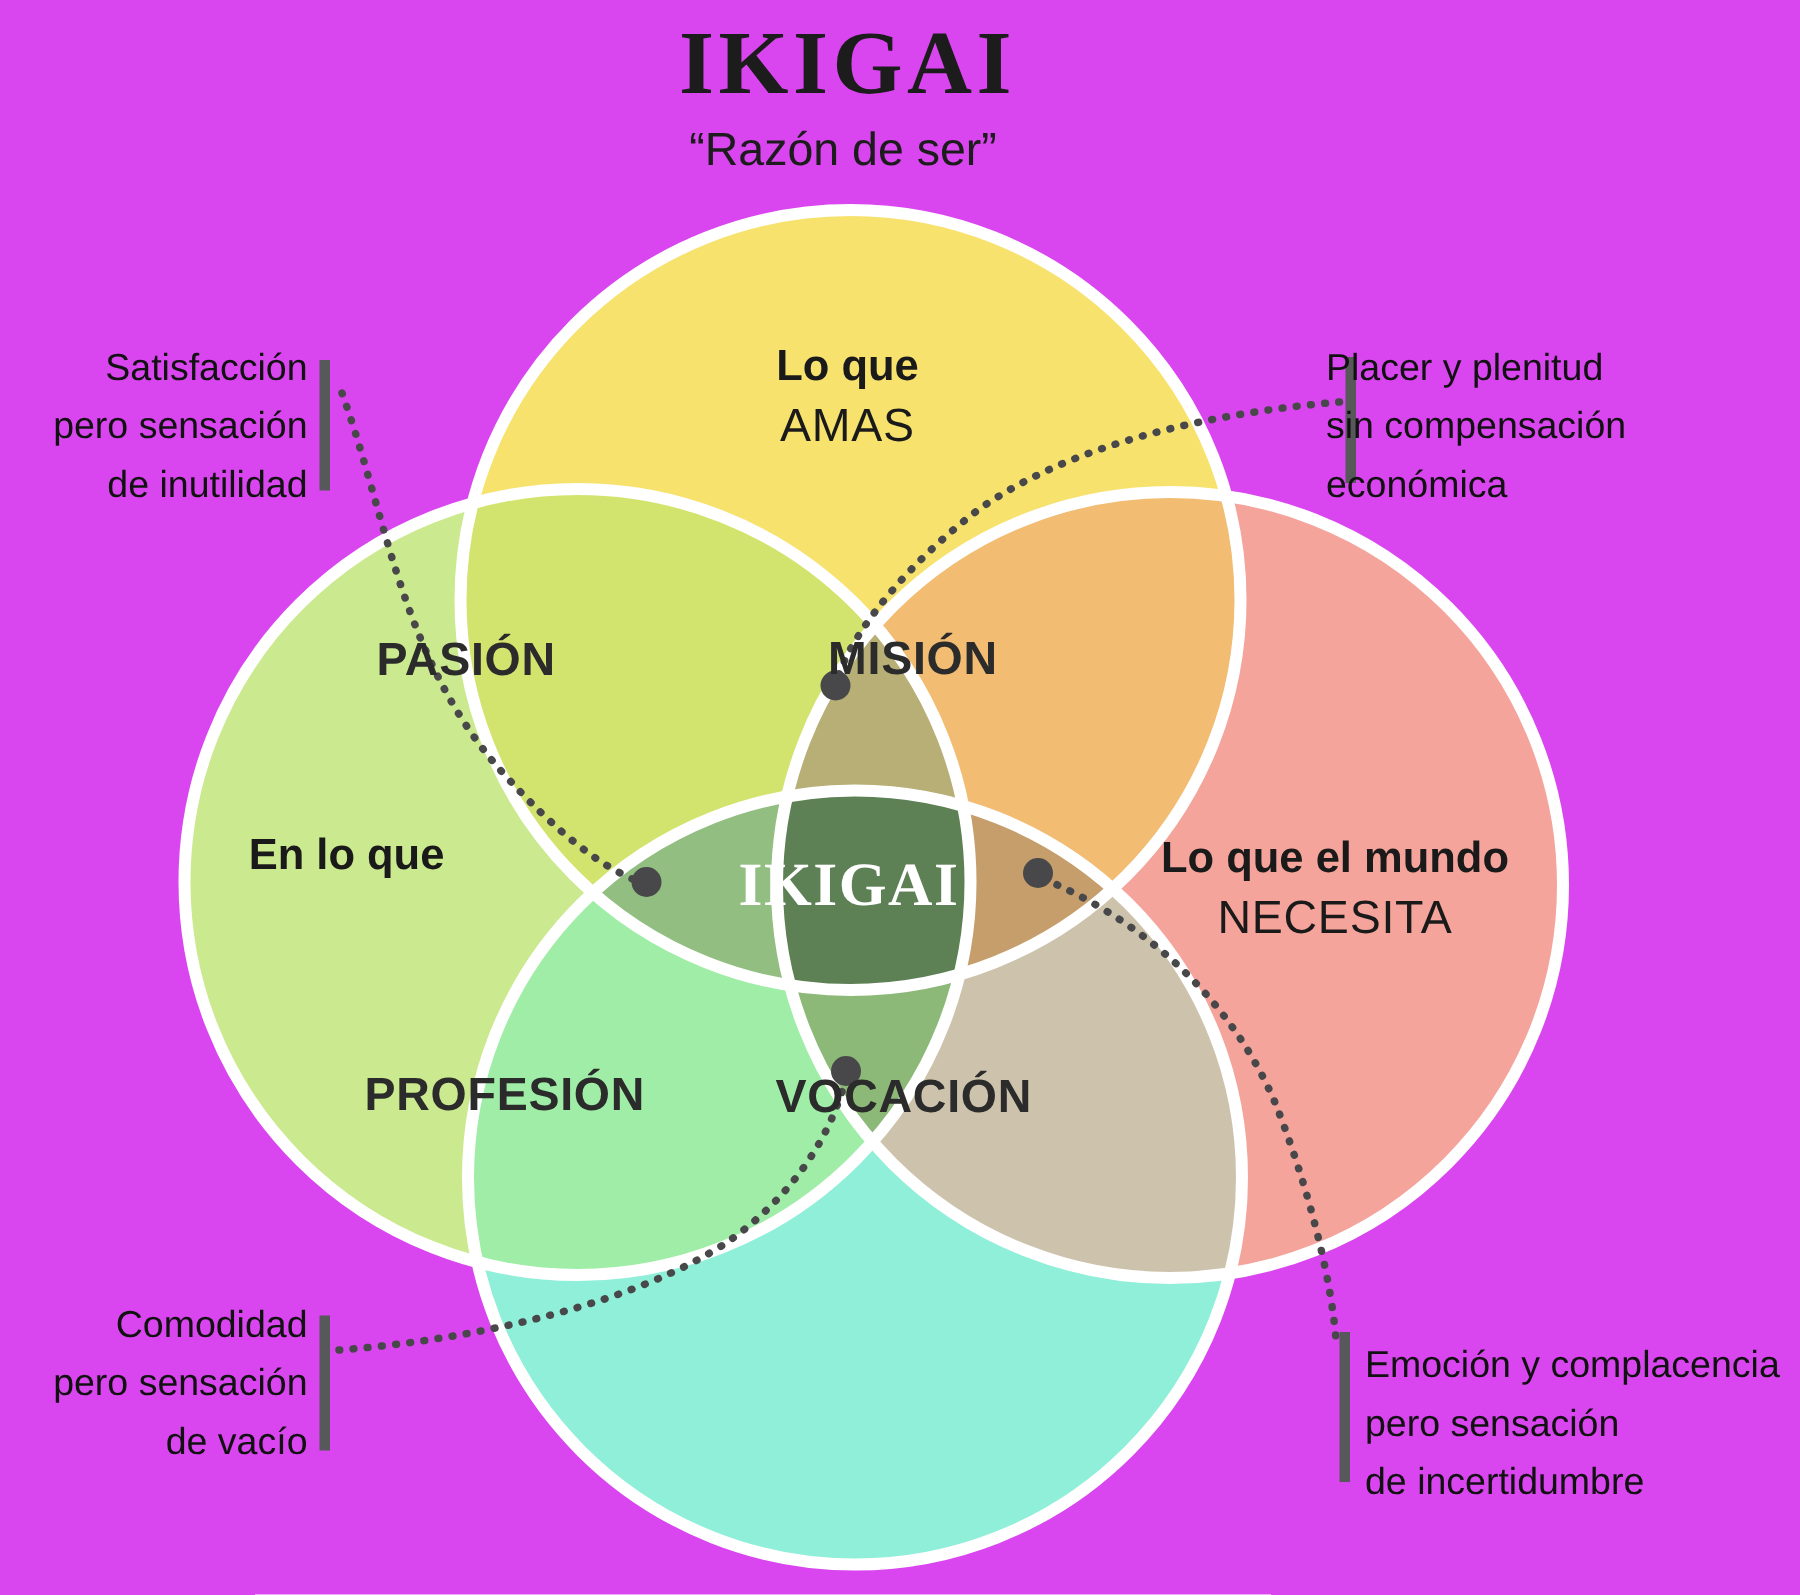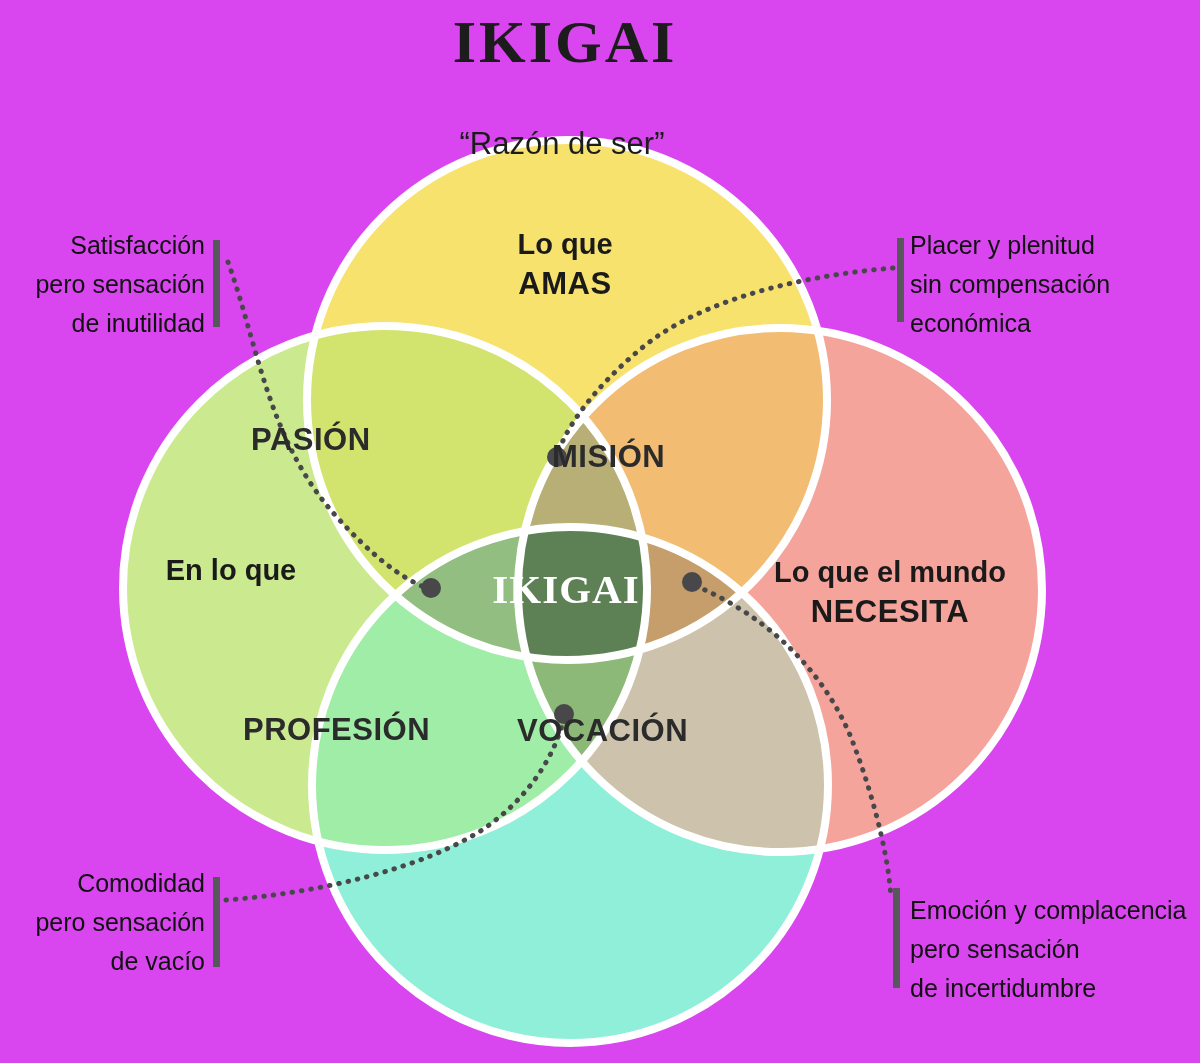--- a/index.html
+++ b/index.html
@@ -13,25 +13,25 @@
   }
   #venn-svg{position:absolute;left:0;top:0;}
   .abs{position:absolute;}
   .title{
     left:0;top:8px;width:1130px;text-align:center;
     font-family:"Liberation Serif", serif;
     font-size:60px;font-weight:700;letter-spacing:3px;color:#1c1c1c;
   }
   .subtitle{
     left:0;top:82px;width:1124px;text-align:center;
-    font-size:31px;color:#1c1c1c;margin-top:44px;
+    font-size:31px;color:#1c1c1c;
   }
   .circle-label{width:340px;text-align:center;line-height:1.0;}
   .circle-label .l1{font-size:29px;font-weight:700;display:block;margin-bottom:9px;}
-  .circle-label .l2{font-size:31px;font-weight:700;display:block;letter-spacing:0.5px;}
+  .circle-label .l2{font-size:31px;font-weight:400;display:block;letter-spacing:0.5px;}
   .lens-label{
     width:300px;text-align:left;
     font-size:31px;font-weight:700;color:#2b2b2b;letter-spacing:0.5px;
   }
   .center-label{
     left:416px;top:565px;width:300px;text-align:center;
     font-family:"Liberation Serif", serif;
     font-size:41px;font-weight:700;color:#ffffff;letter-spacing:1px;
   }
   .annotation{font-size:25px;line-height:39px;color:#111111;}
@@ -145,32 +145,32 @@
     <span class="l1">En lo que</span>
   </div>
   <div class="abs circle-label" style="left:720px;top:558px;">
     <span class="l1">Lo que el mundo</span>
     <span class="l2">NECESITA</span>
   </div>
   <div class="abs circle-label" style="left:395px;top:902px;">
   </div>
 
   <div class="abs lens-label" style="left:251px;top:422px;">PASIÓN</div>
-  <div class="abs lens-label" style="left:552px;top:421px;margin-top:18px;">MISIÓN</div>
+  <div class="abs lens-label" style="left:552px;top:421px;">MISIÓN</div>
   <div class="abs lens-label" style="left:517px;top:713px;">VOCACIÓN</div>
   <div class="abs lens-label" style="left:243px;top:712px;">PROFESIÓN</div>
 
   <div class="abs center-label">IKIGAI</div>
 
   <div class="abs annotation right-al" style="right:995px;top:226px;width:330px;">
     <div>Satisfacción</div>
     <div>pero sensación</div>
     <div>de inutilidad</div>
   </div>
-  <div class="abs annotation left-al" style="left:910px;top:226px;width:285px;">
+  <div class="abs annotation left-al" style="left:884px;top:226px;width:285px;">
     <div>Placer y plenitud</div>
     <div>sin compensación</div>
     <div>económica</div>
   </div>
   <div class="abs annotation right-al" style="right:995px;top:864px;width:330px;">
     <div>Comodidad</div>
     <div>pero sensación</div>
     <div>de vacío</div>
   </div>
   <div class="abs annotation left-al" style="left:910px;top:891px;width:300px;">

